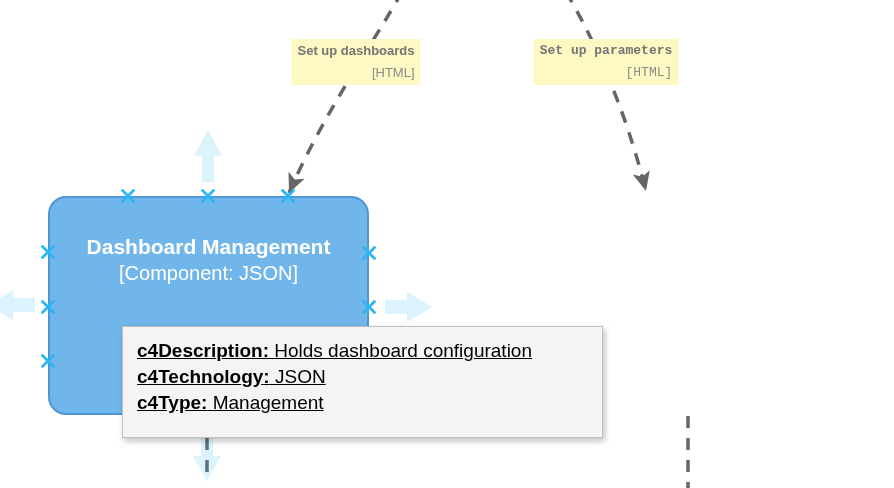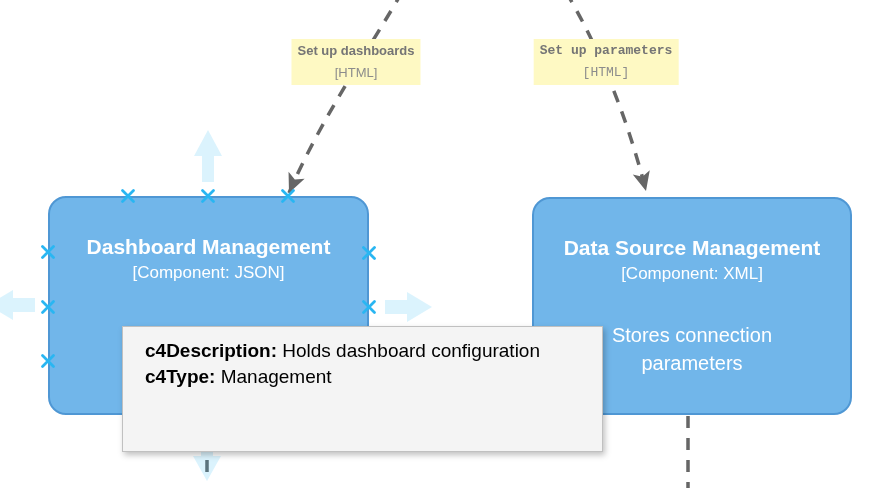--- a/index.html
+++ b/index.html
@@ -7,67 +7,59 @@
     position:relative;width:894px;height:488px;overflow:hidden;background:#fff;
     font-family:"Liberation Sans",sans-serif;
   }
   
   .node{
     position:absolute;box-sizing:border-box;z-index:1;
     background:var(--node-fill);border:2px solid var(--node-stroke);
     border-radius:18px;color:var(--node-text);text-align:center;
   }
   .node-title{margin-top:36px;font-size:21px;font-weight:bold;line-height:26px;}
-  .node-meta{font-size:17px;line-height:26px;}
+  .node-meta{font-size:20px;line-height:26px;}
   .node-desc{position:absolute;top:122px;left:0;right:0;font-size:20px;line-height:28px;}
   #node-dashboard{left:48px;top:196px;width:321px;height:219px;}
   #node-datasource{left:532px;top:197px;width:320px;height:218px;}
   
   .overlay{position:absolute;left:0;top:0;z-index:3;}
   .edge{fill:none;stroke:var(--edge-stroke);stroke-width:3.5;stroke-dasharray:12 10;}
   .cp{stroke:var(--connection-point);stroke-width:2.8;stroke-linecap:round;fill:none;}
   .dir-arrow{fill:var(--connection-point);fill-opacity:0.17;}
   
   .edge-label{
     position:absolute;transform:translateX(-50%);z-index:4;
     background:#fef9c3;text-align:center;font-size:13px;line-height:22px;padding:1px 6px;
     white-space:nowrap;
   }
   .edge-label .lbl{font-weight:bold;color:var(--label-text);display:block;}
-  .edge-label .tech{color:var(--label-tech-text);display:block;}
+  .edge-label .tech{color:var(--label-tech-text);display:block;text-align:right;}
   #edge-label-dashboards{left:356px;top:39px;}
   #edge-label-parameters{left:606px;top:39px;font-family:Liberation Mono, monospace;}
   
   .tooltip{
-    position:absolute;left:122px;top:326px;width:481px;height:126px;box-sizing:border-box;
+    position:absolute;left:122px;top:326px;width:481px;height:112px;box-sizing:border-box;
     z-index:5;background:var(--tooltip-bg);border:1px solid var(--tooltip-border);
     box-shadow:2px 3px 6px rgba(0,0,0,.25);
-    padding:11px 22px;font-size:19px;line-height:26px;color:var(--tooltip-text);
-    white-space:nowrap;overflow:hidden;
+    padding:11px 14px;font-size:19px;line-height:26px;color:var(--tooltip-text);
+    white-space:nowrap;overflow:hidden;text-decoration:underline;
   }
   .tt-key{font-weight:bold;}
 </style>
 </head>
 <body>
 
 <div class="canvas">
 
   <div class="node" id="node-dashboard">
     <div class="node-title">Dashboard Management</div>
     <div class="node-meta">[Component: JSON]</div>
   </div>
 
-  <div class="node" id="node-datasource">
-    <div class="node-title">Data Source Management</div>
-    <div class="node-meta">[Component: XML]</div>
-    <div class="node-desc">
-      <div>Stores connection</div>
-      <div>parameters</div>
-    </div>
-  </div>
 
   <svg class="overlay" width="894" height="488" viewBox="0 0 894 488">
     <defs>
       <marker id="arrowhead" viewBox="0 0 13 12" refX="12" refY="6" markerWidth="6.6" markerHeight="6" orient="auto">
         <path d="M1,1 L12,6 L1,11 L3.6,6 Z" fill="#666666"></path>
       </marker>
     </defs>
 
     <path class="edge" d="M 402 -8 C 375 40 322 116 289 193" marker-end="url(#arrowhead)"></path>
     <path class="edge" d="M 566 -8 C 596 42 626 112 646 191" marker-end="url(#arrowhead)"></path>
@@ -97,18 +89,22 @@
     <span class="lbl">Set up parameters</span>
     <span class="tech">[HTML]</span>
   </div>
 
   <div class="tooltip">
     <div class="tt-row">
       <span class="tt-key">c4Description:</span>
       <span class="tt-val">Holds dashboard configuration</span>
     </div>
     <div class="tt-row">
+      <span class="tt-key">c4Technology:</span>
+      <span class="tt-val">JSON</span>
+    </div>
+    <div class="tt-row">
       <span class="tt-key">c4Type:</span>
       <span class="tt-val">Management</span>
     </div>
   </div>
 
 </div>
 
 </body></html>

